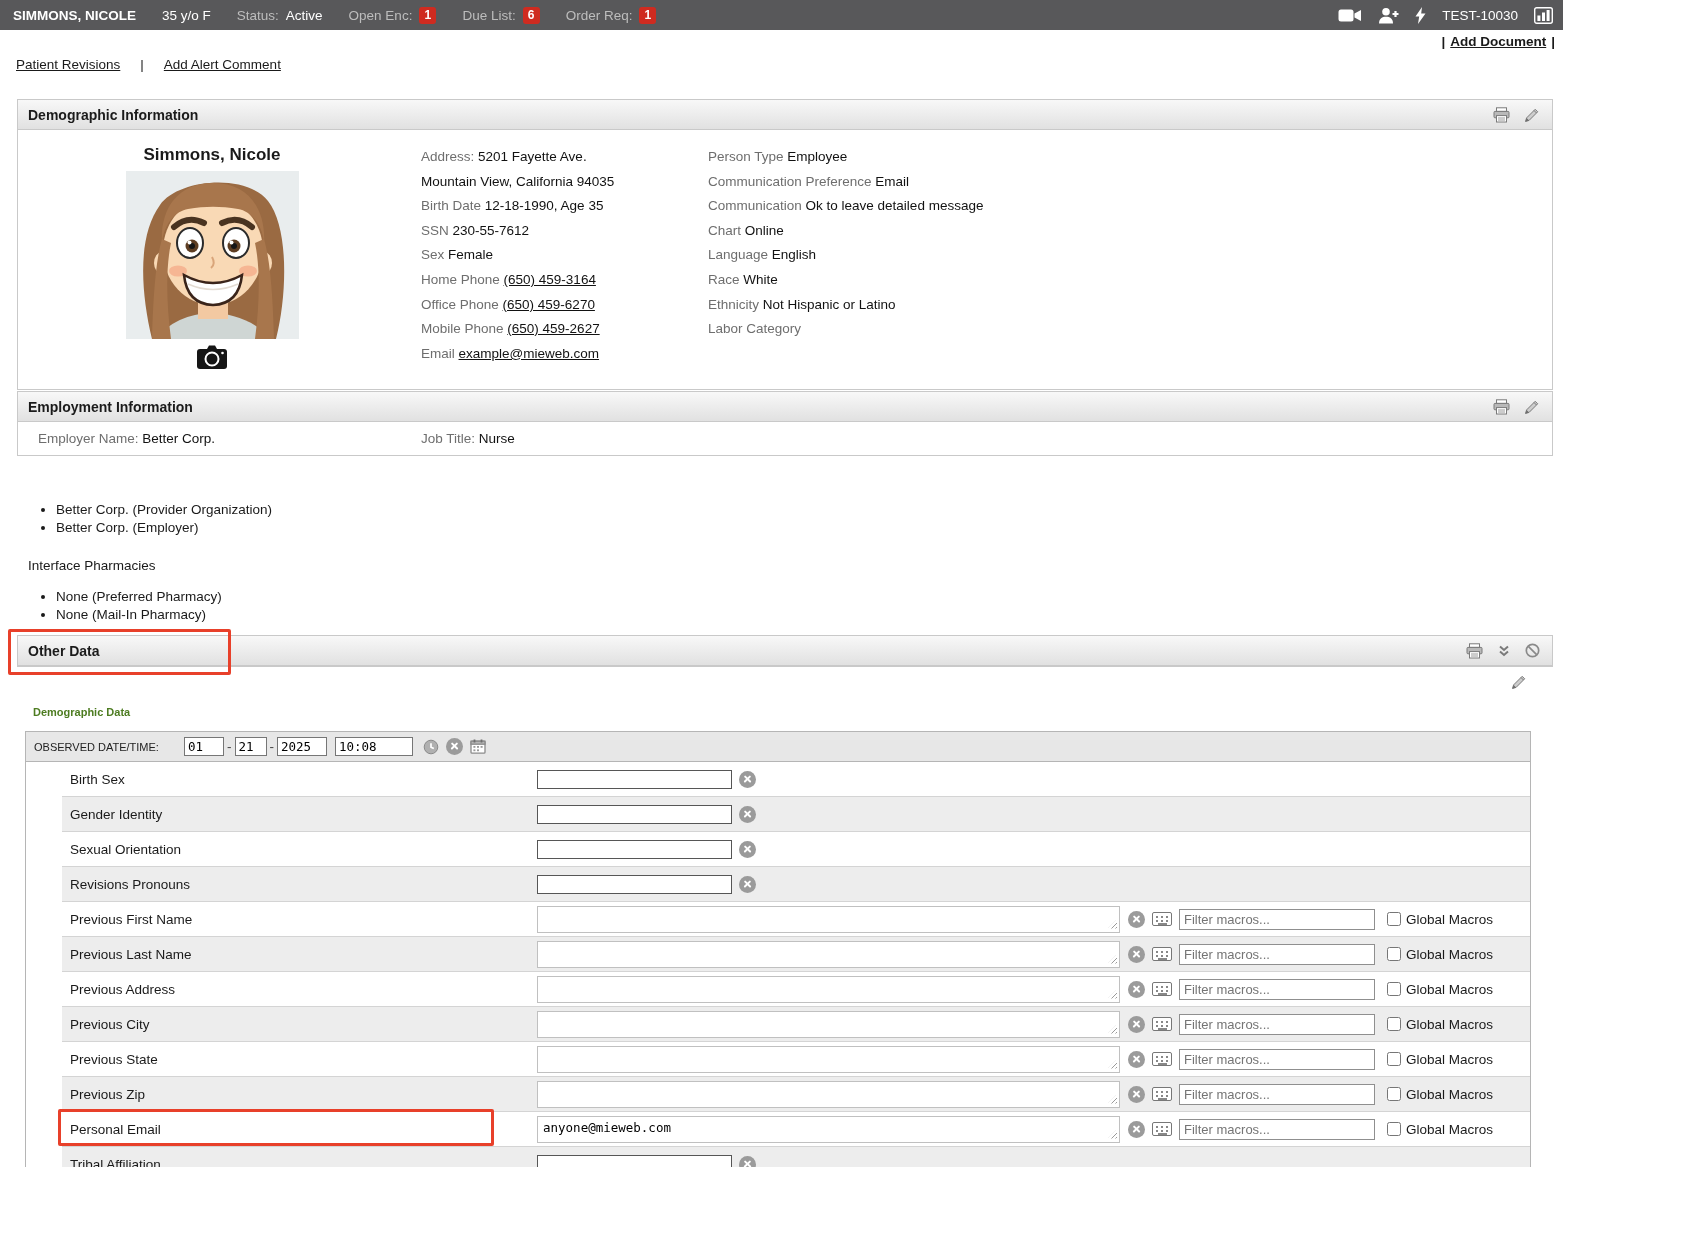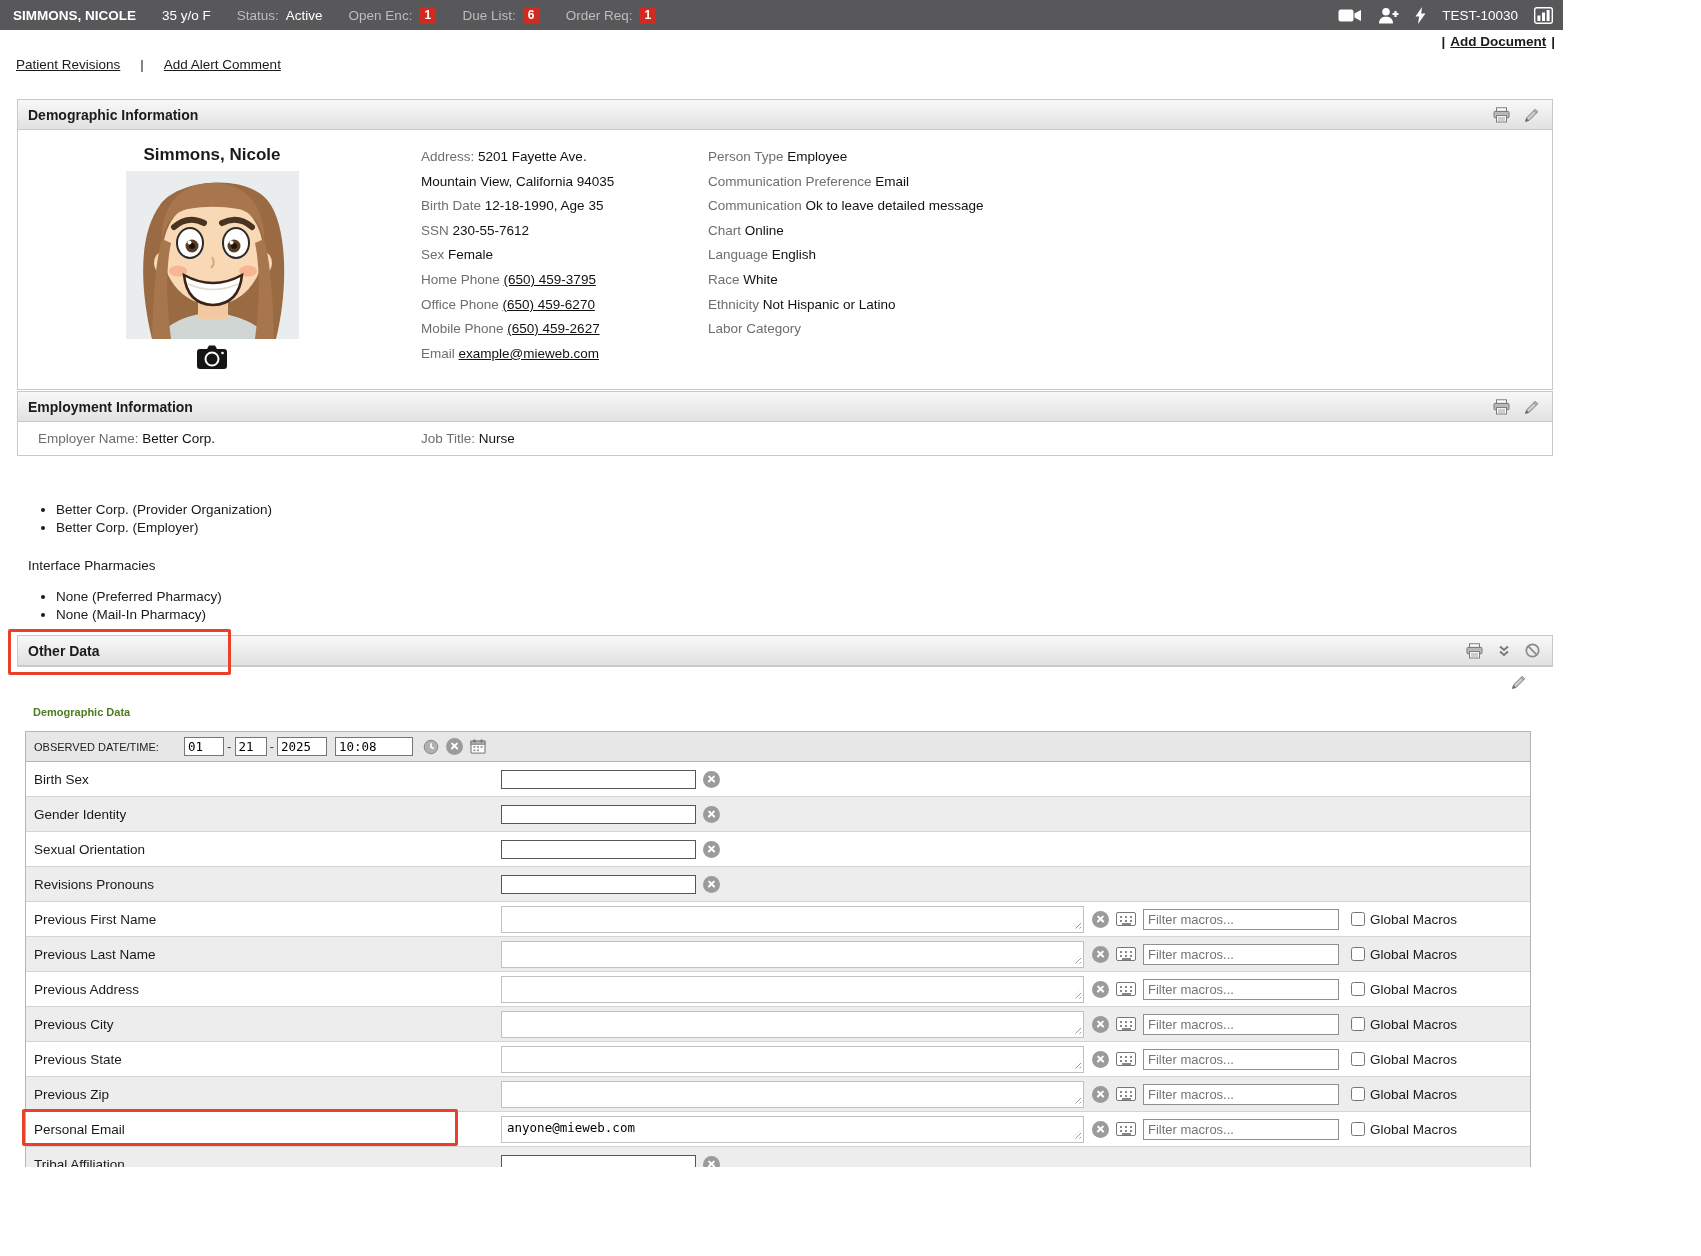--- a/index.html
+++ b/index.html
@@ -76,21 +76,21 @@
     display:flex; align-items:center; padding-left:8px;
   }
   .olabel { width:148px; font-size:11px; color:#222; flex:none; }
   input.di {
     height:19px; border:1px solid #767676; background:#fff;
     font-family:"DejaVu Sans Mono", monospace; font-size:12.5px; padding:0 3px; margin:0 2px;
   }
   .dsep { color:#444; margin:0 1px; }
   .obs-icons { display:flex; align-items:center; gap:7px; margin-left:8px; }
 
-  .frow { display:flex; align-items:center; height:35px; border-bottom:1px solid #d4d4d4; padding-left:8px; position:relative; background:#fff; }
+  .frow { display:flex; align-items:center; height:35px; border-bottom:1px solid #d4d4d4; padding-left:8px; position:relative; background:#fff;margin-left:36px; }
   .frow:nth-child(odd) { background:#ededed; }
   .rlabel { width:467px; flex:none; }
   input.sinput {
     width:195px; height:19px; border:1.5px solid #565656; background:#fff;
     font-family:"DejaVu Sans Mono", monospace; font-size:12.5px; margin-right:7px;
   }
   .ta-wrap { position:relative; margin-right:8px; display:inline-flex; }
   textarea.mtext {
     width:583px; height:27px; resize:none; border:1px solid #c0c0c0; background:#fff;
     font-family:"DejaVu Sans Mono", monospace; font-size:12.5px; padding:3px 5px; overflow:hidden;
@@ -257,21 +257,21 @@
           </span>
         </div>
       </div>
 
       <div class="demo-col col-a">
         <div><span class="dlabel">Address:</span> <span class="dvalue">5201 Fayette Ave.</span></div>
         <div><span class="dvalue">Mountain View, California 94035</span></div>
         <div><span class="dlabel">Birth Date</span> <span class="dvalue">12-18-1990, Age 35</span></div>
         <div><span class="dlabel">SSN</span> <span class="dvalue">230-55-7612</span></div>
         <div><span class="dlabel">Sex</span> <span class="dvalue">Female</span></div>
-        <div><span class="dlabel">Home Phone</span> <a class="dvalue">(650) 459-3795</a></div>
+        <div><span class="dlabel">Home Phone</span> <a class="dvalue">(650) 459-3164</a></div>
         <div><span class="dlabel">Office Phone</span> <a class="dvalue">(650) 459-6270</a></div>
         <div><span class="dlabel">Mobile Phone</span> <a class="dvalue">(650) 459-2627</a></div>
         <div><span class="dlabel">Email</span> <a class="dvalue">example@mieweb.com</a></div>
       </div>
 
       <div class="demo-col col-b">
         <div><span class="dlabel">Person Type</span> <span class="dvalue">Employee</span></div>
         <div><span class="dlabel">Communication Preference</span> <span class="dvalue">Email</span></div>
         <div><span class="dlabel">Communication</span> <span class="dvalue">Ok to leave detailed message</span></div>
         <div><span class="dlabel">Chart</span> <span class="dvalue">Online</span></div>

